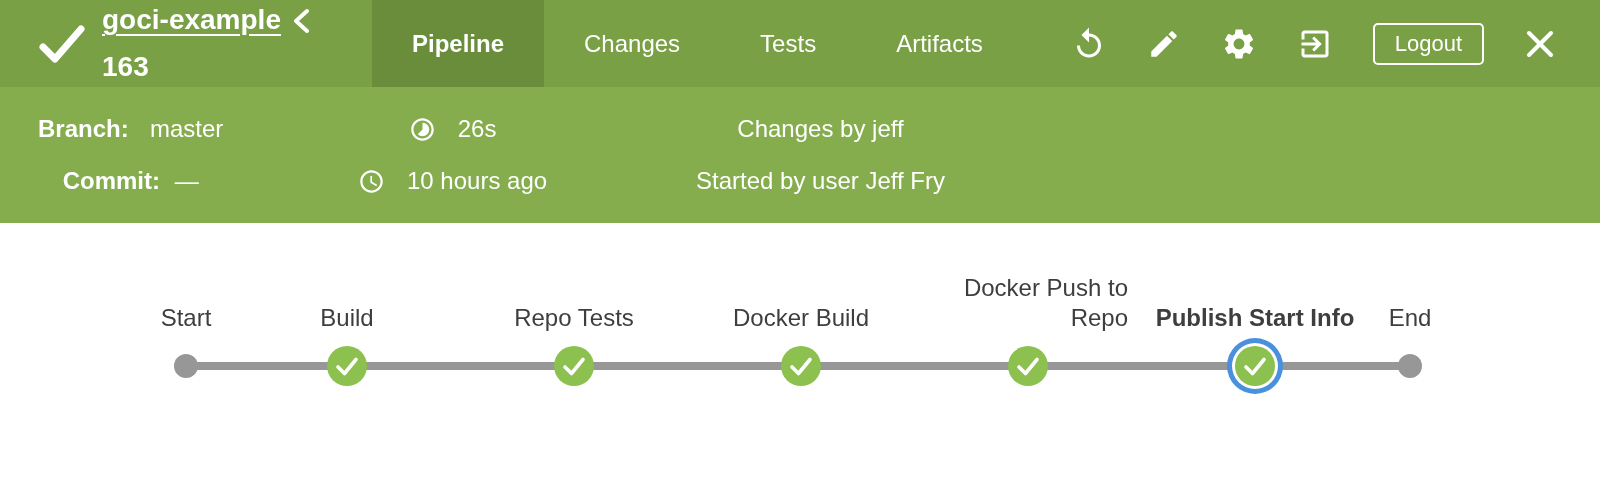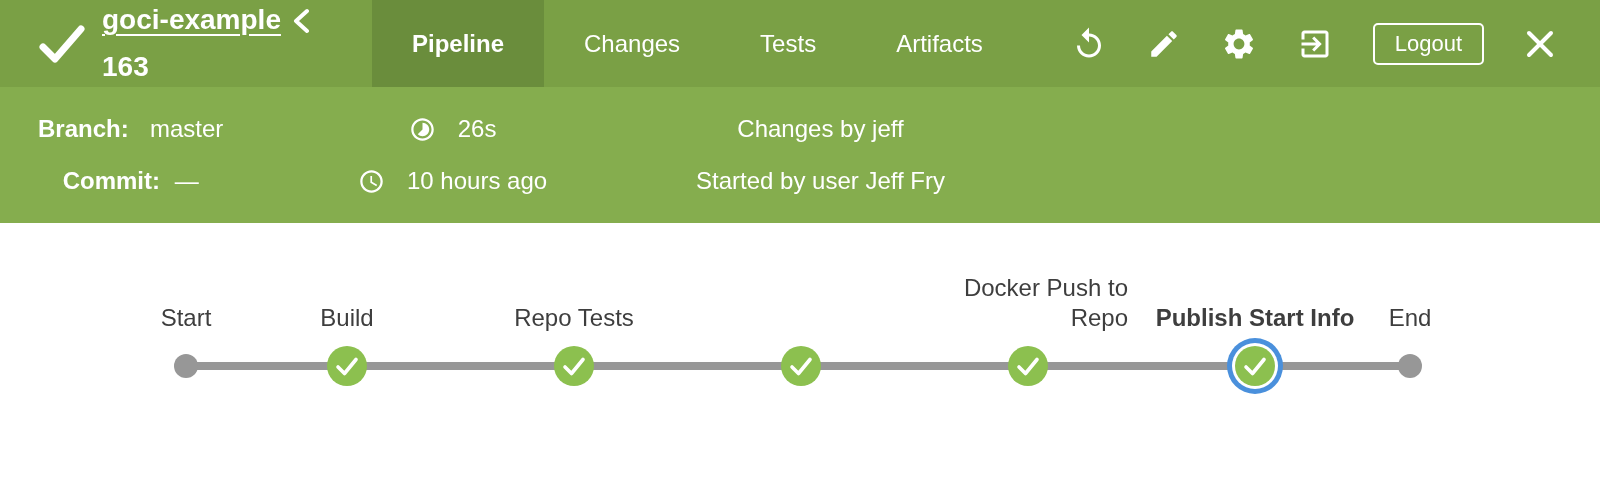--- a/index.html
+++ b/index.html
@@ -172,20 +172,21 @@
         <svg width="40" height="40" viewBox="0 0 40 40">
           <polyline points="11,21 17.5,27.5 29,13.5" fill="none" stroke="#fff" stroke-width="3.6" stroke-linecap="round" stroke-linejoin="round"></polyline>
         </svg>
       </div>
       <div class="stage-label" style="left: 574px;">Repo Tests</div>
       <div class="node stage" style="left: 554px;">
         <svg width="40" height="40" viewBox="0 0 40 40">
           <polyline points="11,21 17.5,27.5 29,13.5" fill="none" stroke="#fff" stroke-width="3.6" stroke-linecap="round" stroke-linejoin="round"></polyline>
         </svg>
       </div>
+      <div class="stage-label" style="left: 801px;">Docker Build</div>
       <div class="node stage" style="left: 781px;">
         <svg width="40" height="40" viewBox="0 0 40 40">
           <polyline points="11,21 17.5,27.5 29,13.5" fill="none" stroke="#fff" stroke-width="3.6" stroke-linecap="round" stroke-linejoin="round"></polyline>
         </svg>
       </div>
       <div class="stage-label wrap" style="left: 1028px;">Docker Push to Repo</div>
       <div class="node stage" style="left: 1008px;">
         <svg width="40" height="40" viewBox="0 0 40 40">
           <polyline points="11,21 17.5,27.5 29,13.5" fill="none" stroke="#fff" stroke-width="3.6" stroke-linecap="round" stroke-linejoin="round"></polyline>
         </svg>

